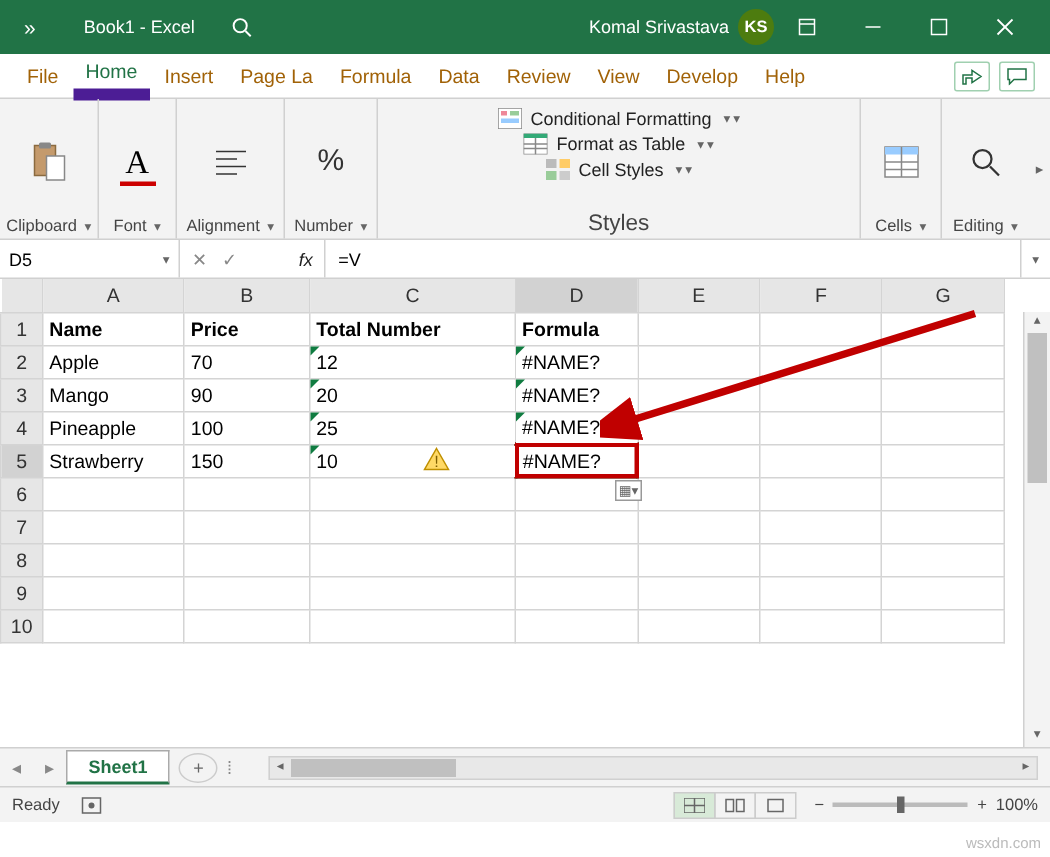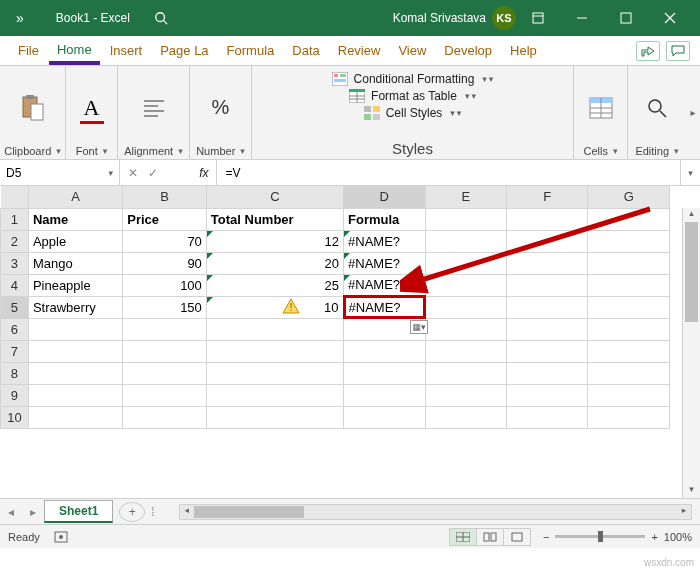--- a/index.html
+++ b/index.html
@@ -12,21 +12,21 @@
 .titlebar .searchic { margin-left: 24px; font-size: 14px; }
 .titlebar .spacer { flex: 1; }
 .titlebar .user { display: flex; align-items: center; gap: 6px; }
 .titlebar .avatar { width: 24px; height: 24px; border-radius: 50%; background: #4d7c0f; display: flex; align-items: center; justify-content: center; font-size: 11px; font-weight: 600; }
 .titlebar .win-btn { width: 44px; height: 36px; display: flex; align-items: center; justify-content: center; font-size: 12px; }
 .titlebar .win-btn svg { width: 12px; height: 12px; stroke: #fff; fill: none; }
 
 
 .menu { height: 30px; display: flex; align-items: center; border-bottom: 1px solid #d0d0d0; padding: 0 10px; font-size: 13px; gap: 2px; }
 .menu .tab { padding: 4px 8px; cursor: pointer; color: #a16207; }
-.menu .tab.active { color: #217346; border-bottom: 4px solid #4c1d95; margin-bottom: -1px; }
+.menu .tab.active { color: #217346; border-bottom: 8px solid #4c1d95; margin-bottom: -1px; }
 .menu .right { margin-left: auto; display: flex; gap: 6px; }
 .menu .iconbtn { width: 24px; height: 20px; border: 1px solid #a0d0b0; border-radius: 2px; display: flex; align-items: center; justify-content: center; color: #217346; font-size: 12px; }
 
 
 .ribbon { height: 94px; display: flex; border-bottom: 1px solid #d0d0d0; background: #f3f3f3; }
 .group { border-right: 1px solid #d0d0d0; display: flex; flex-direction: column; align-items: center; justify-content: space-between; padding: 4px 6px 2px 6px; }
 .group .icons { display: flex; flex-direction: column; align-items: center; gap: 2px; flex: 1; justify-content: center; }
 .group .big-icon { width: 28px; height: 28px; display: flex; align-items: center; justify-content: center; }
 .group .label { font-size: 11px; color: #444; display: flex; align-items: center; gap: 3px; }
 .group .dd::after { content: "▾"; font-size: 9px; color: #666; margin-left: 2px; }
@@ -46,21 +46,21 @@
 .fbar .expand-dd { width: 20px; display: flex; align-items: center; justify-content: center; border-left: 1px solid #d0d0d0; font-size: 9px; color: #666; }
 
 
 .grid-wrap { position: relative; height: 312px; overflow: hidden; }
 .grid { border-collapse: collapse; table-layout: fixed; width: 670px; }
 .grid th, .grid td { border: 1px solid #d4d4d4; font-size: 13px; height: 22px; padding: 0 4px; text-align: left; background: #fff; }
 .grid thead th { background: #e6e6e6; text-align: center; font-weight: normal; color: #333; border-top: none; position: relative; }
 .grid .rowhdr { background: #e6e6e6; text-align: center; width: 26px; color: #333; }
 .grid .corner { background: #e6e6e6; width: 26px; border-top: none; border-left: none; }
 .grid .bold { font-weight: 600; }
-.grid .num { text-align: right; }
+.grid .num { }
 .grid td.err { color: #000; }
 .grid td.greentri { position: relative; }
 .grid td.greentri::before { content: ""; position: absolute; top: 0; left: 0; border-top: 6px solid #107c41; border-right: 6px solid transparent; }
 .grid thead th.selcol, .grid .rowhdr.selrow { background: #d2d2d2; }
 .grid td.selected { outline: 3px solid #c00000; outline-offset: -2px; border: 2px solid #217346; }
 .warn-icon { position: absolute; font-size: 14px; pointer-events: none; }
 .fill-handle { position: absolute; width: 18px; height: 14px; border: 1px solid #999; background: #fff; font-size: 9px; display: flex; align-items: center; justify-content: center; color: #666; }
 .arrow { position: absolute; pointer-events: none; }
 .vscroll { position: absolute; right: 0; top: 22px; bottom: 0; width: 18px; background: #f3f3f3; border-left: 1px solid #d0d0d0; }
 .vscroll .thumb { position: absolute; top: 14px; left: 2px; right: 2px; height: 100px; background: #c0c0c0; }

